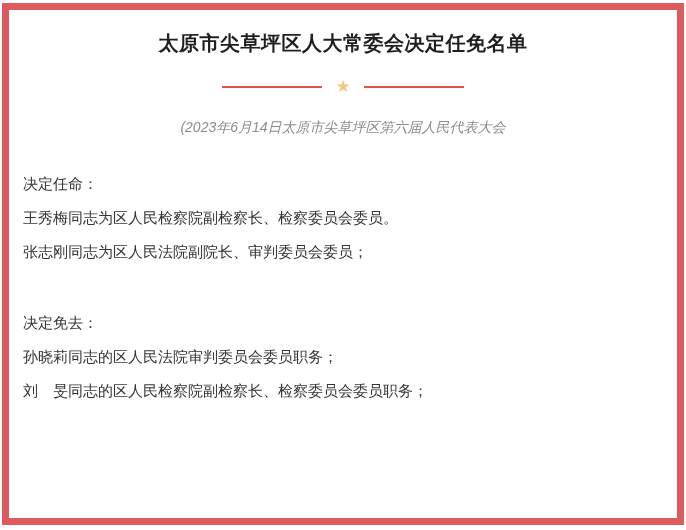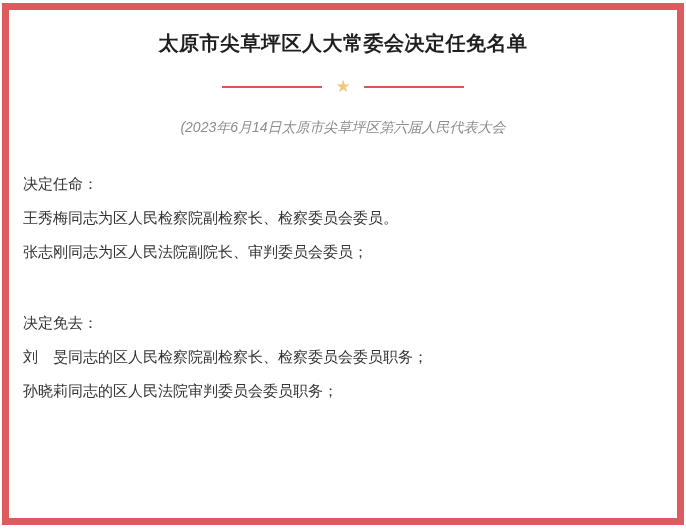--- a/index.html
+++ b/index.html
@@ -83,18 +83,18 @@
     <div class="note">
       <p>(2023年6月14日太原市尖草坪区第六届人民代表大会</p>
     </div>
 
     <div class="body">
       <p>决定任命：</p>
       <p>王秀梅同志为区人民检察院副检察长、检察委员会委员。</p>
       <p>张志刚同志为区人民法院副院长、审判委员会委员；</p>
 
       <p class="gap-before">决定免去：</p>
+      <p>孙晓莉同志的区人民法院审判委员会委员职务；</p>
       <p>刘　旻同志的区人民检察院副检察长、检察委员会委员职务；</p>
-      <p>孙晓莉同志的区人民法院审判委员会委员职务；</p>
     </div>
 
   </div>
 </div>
 
 </body></html>

